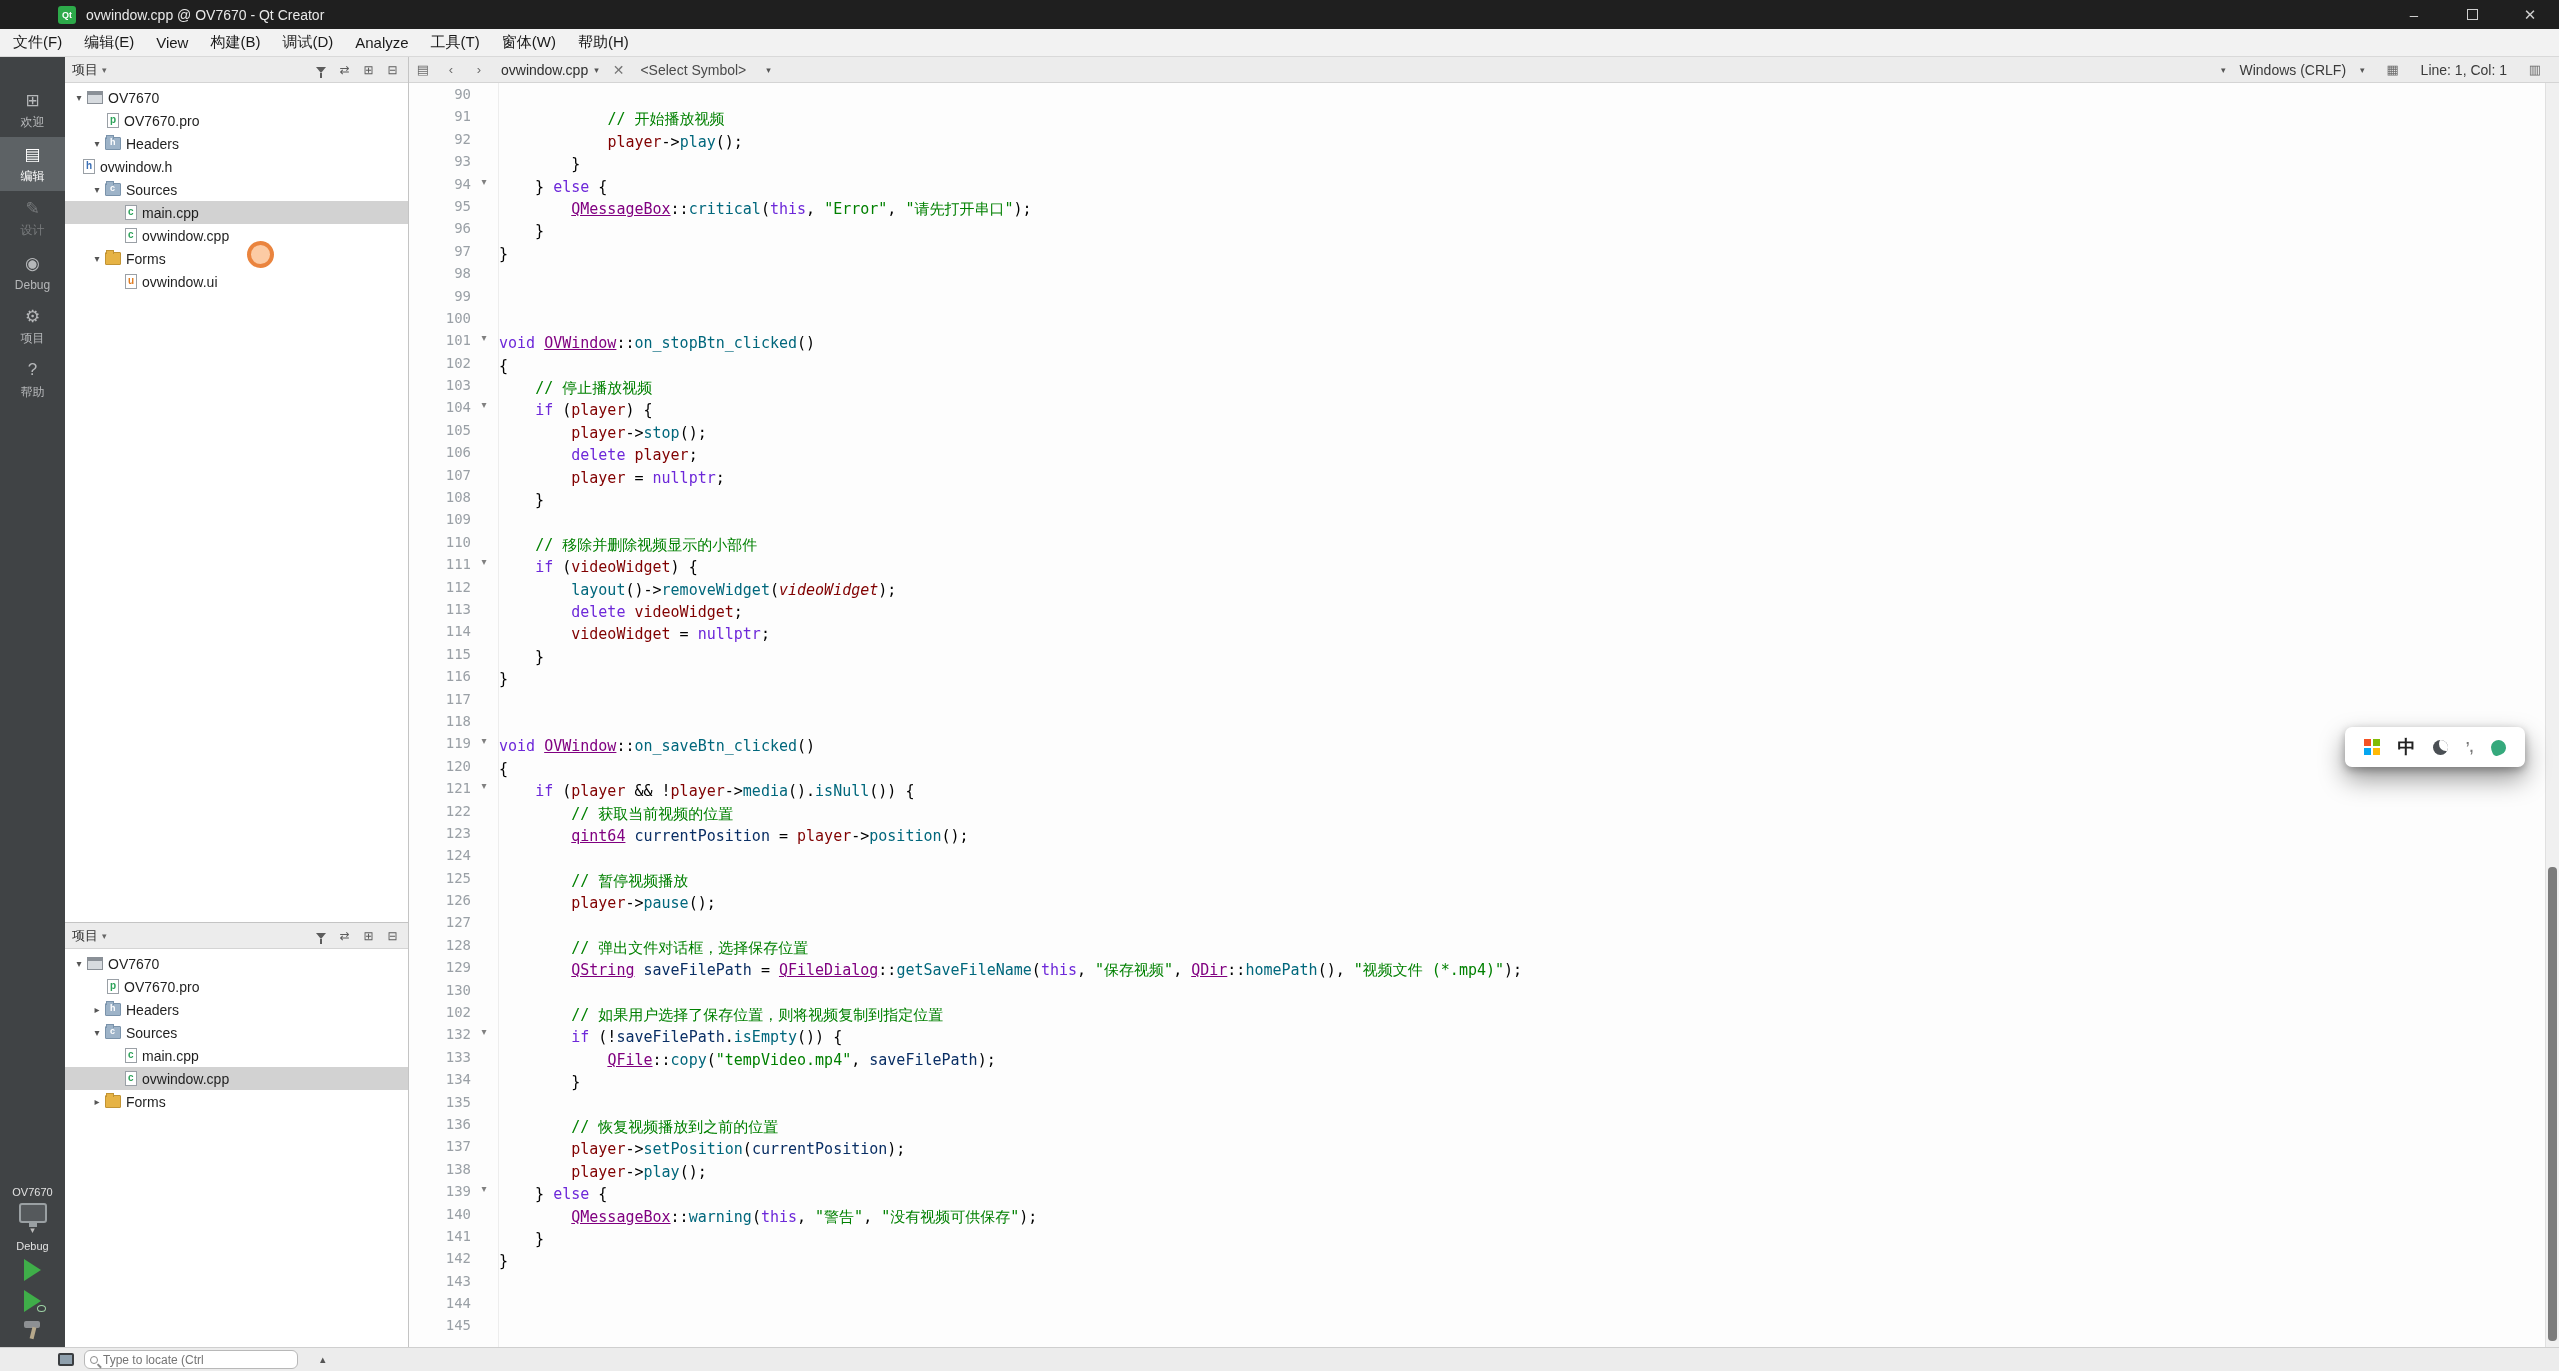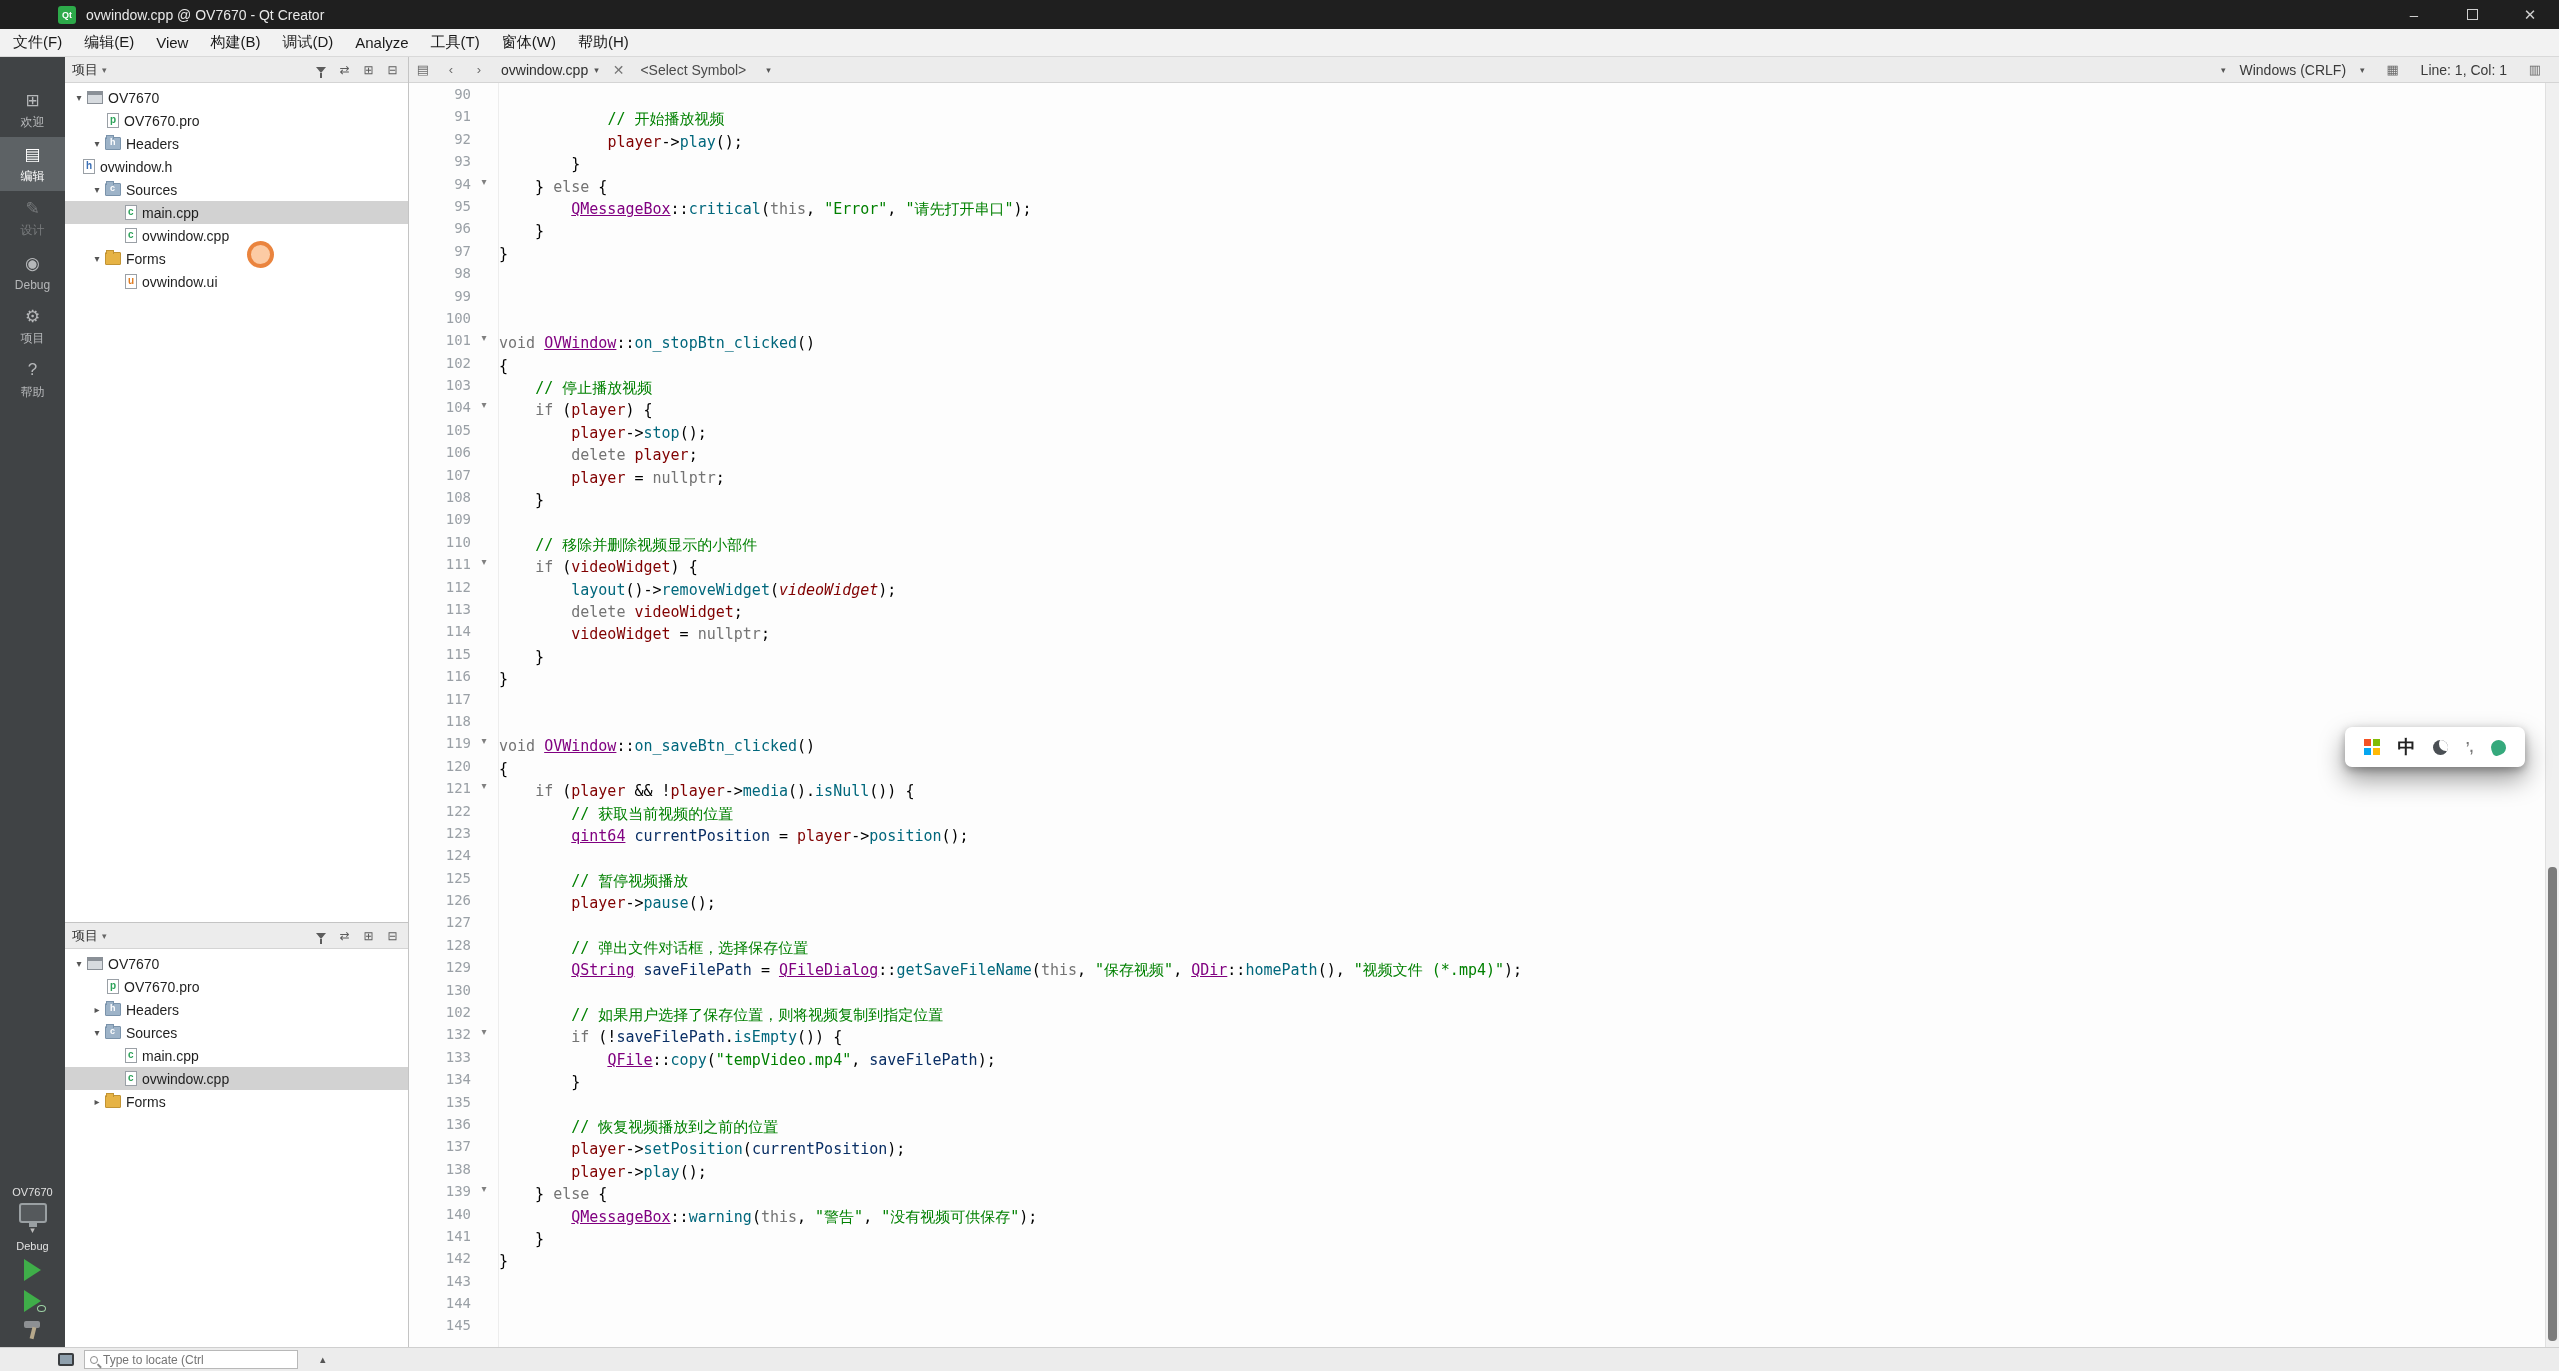--- a/index.html
+++ b/index.html
@@ -83,36 +83,36 @@
   .small-caret { font-size:9px; color:#555; }
 
   .editor { flex:1 1 auto; display:flex; background:#fdfdfd; position:relative; overflow:hidden; }
   .gutter { width:90px; flex:0 0 90px; padding-top:3px; border-right:1px solid #ededed; }
   .gut-row { height:22.4px; display:flex; align-items:flex-start; }
   .lnum { font-family:"DejaVu Sans Mono", monospace; font-size:14px; color:#9aa0a6; width:62px; text-align:right; }
   .fold { width:26px; text-align:center; color:#808080; font-size:10px; }
   .code { flex:1 1 auto; padding-top:3px; font-family:"DejaVu Sans Mono", monospace; font-size:15px; white-space:pre; overflow:hidden; }
   .code-row { height:22.4px; line-height:22.4px; }
   .tok-p { color:#000; }
-  .tok-k { color:#737373; }
+  .tok-k { color:#6d28d9; }
   .tok-t { color:#800080;text-decoration:underline; }
   .tok-f { color:#00677c; }
   .tok-d { color:#800000; }
   .tok-di { color:#800000; font-style:italic; }
   .tok-l { color:#092e64; }
   .tok-s { color:#008000; }
   .tok-c { color:#008000; }
   .vscroll { width:14px; flex:0 0 14px; background:#f0f0f0; border-left:1px solid #e0e0e0; position:relative; }
   .vthumb { position:absolute; left:2px; right:2px; top:62%; height:37.5%; background:#7c7c7c; border-radius:4px; }
 
   
   .statusbar { height:24px; background:#ececec; border-top:1px solid #cfcfcf; display:flex; align-items:center; font-size:13px; color:#333; }
   .sb-icon { width:16px; height:13px; margin-left:58px; background:#3a3d40; border-radius:2px; position:relative; }
   .sb-icon:after { content:""; position:absolute; inset:2px; background:#8fa0ad; }
-  .locator { margin-left:10px; width:214px; height:19px; background:#fff; border:1px solid #b8b8b8; border-radius:0; display:flex; align-items:center; padding:0 5px; gap:5px; }
+  .locator { margin-left:10px; width:214px; height:19px; background:#fff; border:1px solid #b8b8b8; border-radius:6px; display:flex; align-items:center; padding:0 5px; gap:5px; }
   .mag { width:8px; height:8px; border:1.5px solid #8a8a8a; border-radius:50%; position:relative; flex:0 0 8px; }
   .mag:after { content:""; position:absolute; width:5px; height:1.5px; background:#8a8a8a; transform:rotate(45deg); left:6px; top:8px; }
   .locator input { border:none; outline:none; width:100%; font-size:12px; color:#333; background:transparent; font-family:"Liberation Sans",sans-serif; }
   .out-panes { display:flex; align-items:center; margin-left:22px; gap:10px; }
   .pane-btn { padding:0 8px; color:#2e2e2e; }
   .expand-btn { margin-left:14px; color:#555; font-size:11px; padding:0 8px; }
 
   
   .ime { position:absolute; left:2345px; top:727px; width:180px; height:40px; background:#fff; border-radius:7px;
          box-shadow:0 12px 26px rgba(0,0,0,.40), 0 3px 8px rgba(0,0,0,.28);

